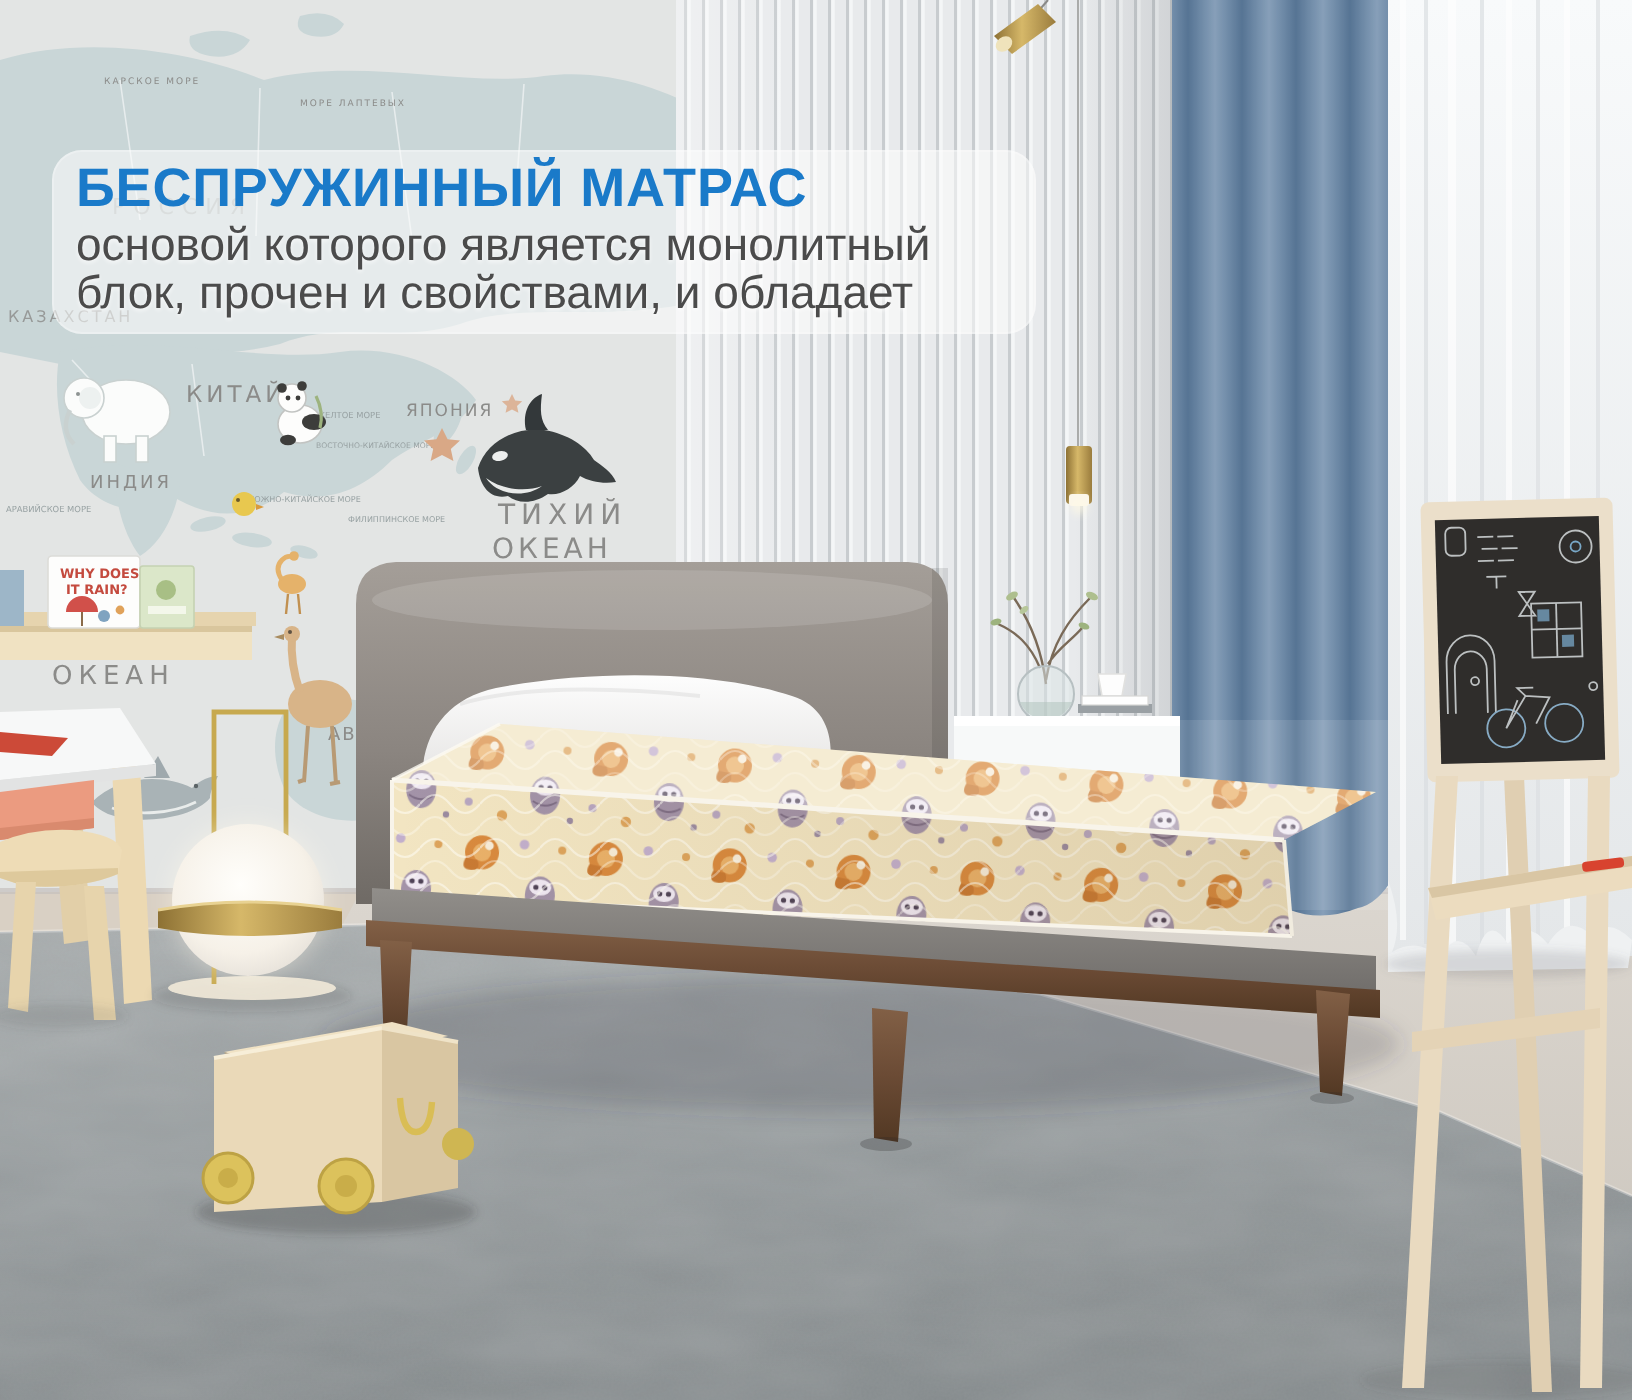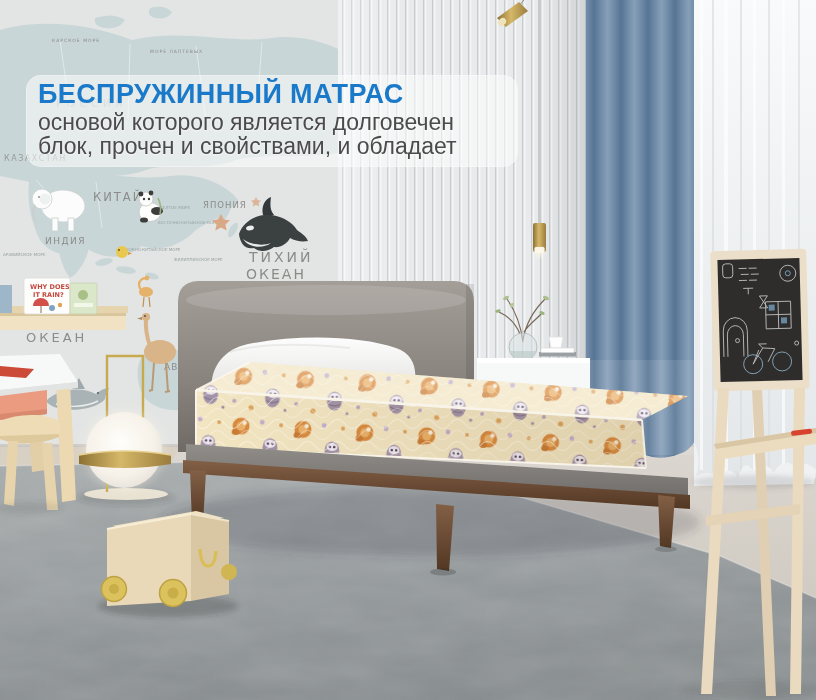--- a/index.html
+++ b/index.html
@@ -431,16 +431,16 @@
     <circle cx="229" cy="572" r="8" fill="#cfb652"></circle>
     <circle cx="114" cy="589" r="12.5" fill="#dcc25c" stroke="#bda244" stroke-width="1.5"></circle>
     <circle cx="114" cy="589" r="5" fill="#c9ad49"></circle>
     <circle cx="173" cy="593" r="13.5" fill="#dcc25c" stroke="#bda244" stroke-width="1.5"></circle>
     <circle cx="173" cy="593" r="5.5" fill="#c9ad49"></circle>
   </g>
 </svg>
 
 <div class="overlay">
   <h1>БЕСПРУЖИННЫЙ МАТРАС</h1>
-  <p>основой которого является долговечен</p>
+  <p>основой которого является монолитный</p>
   <p>блок, прочен и свойствами, и обладает</p>
 </div>
 </div>
 
 </body></html>

